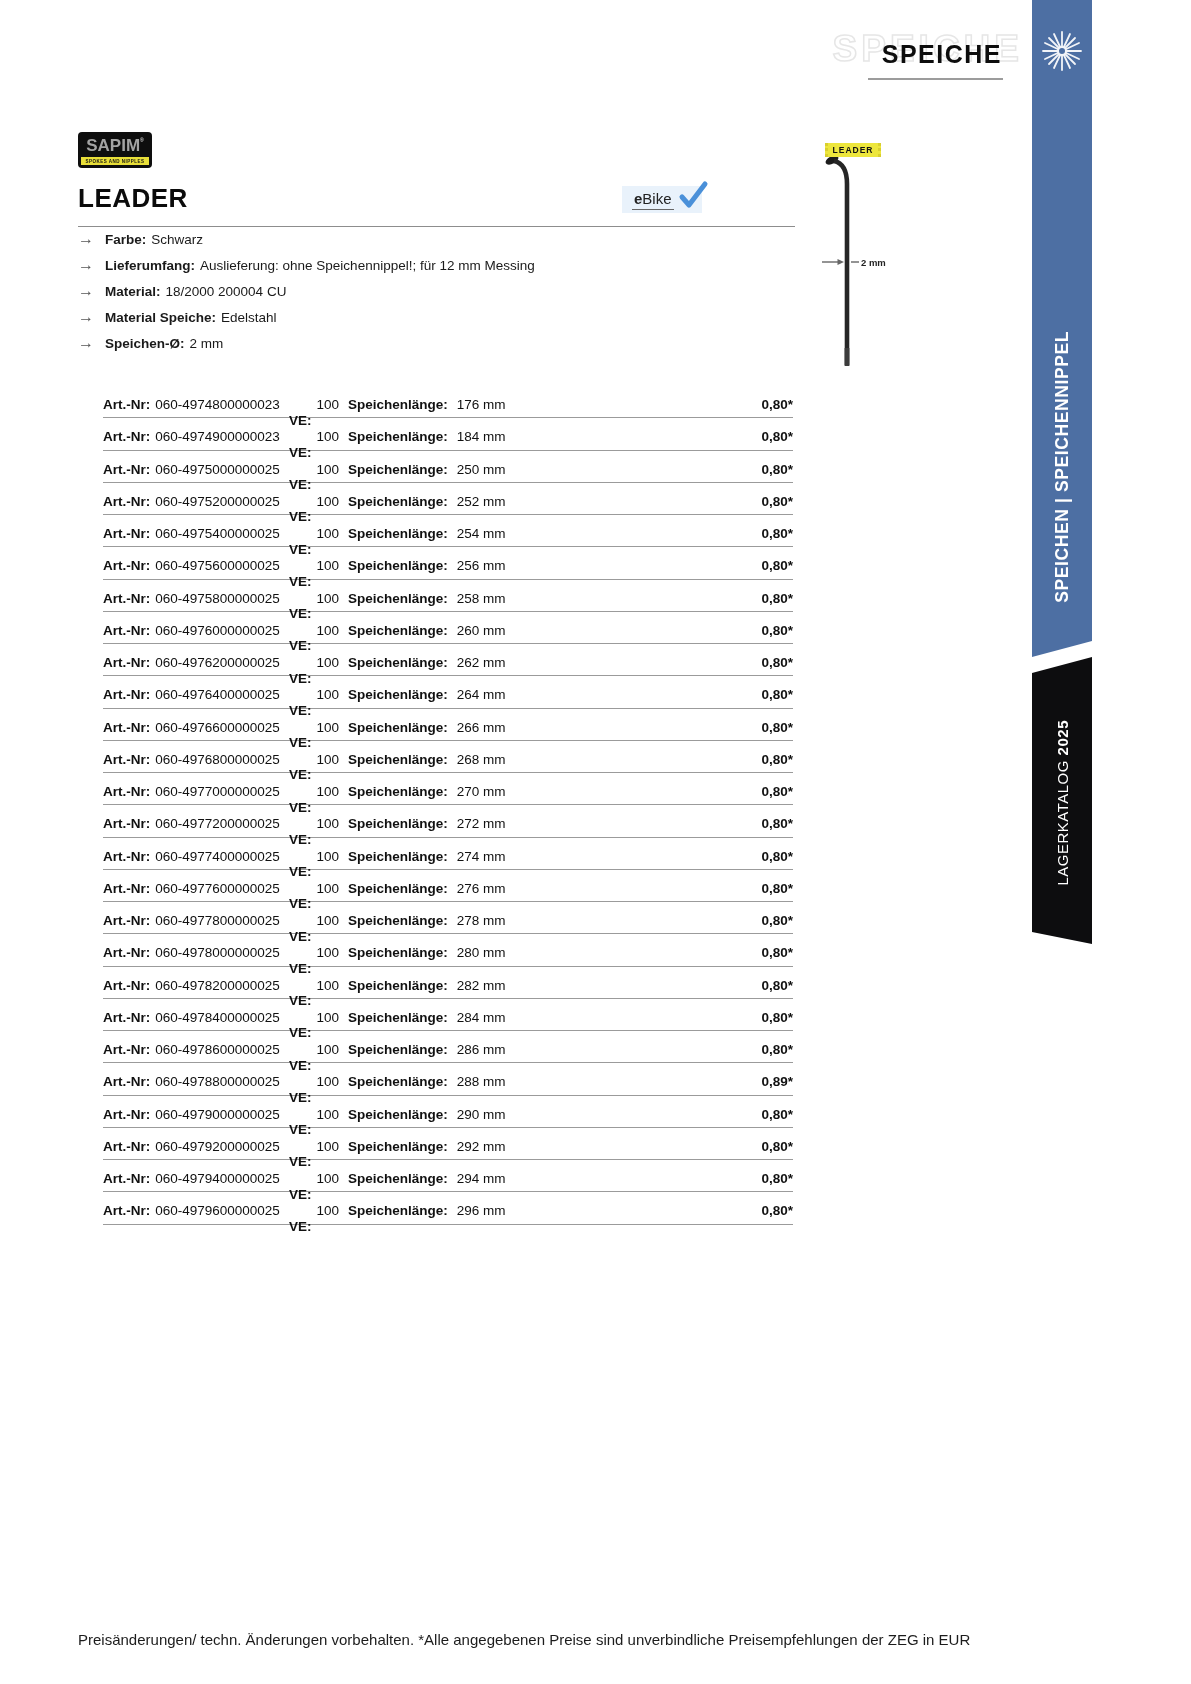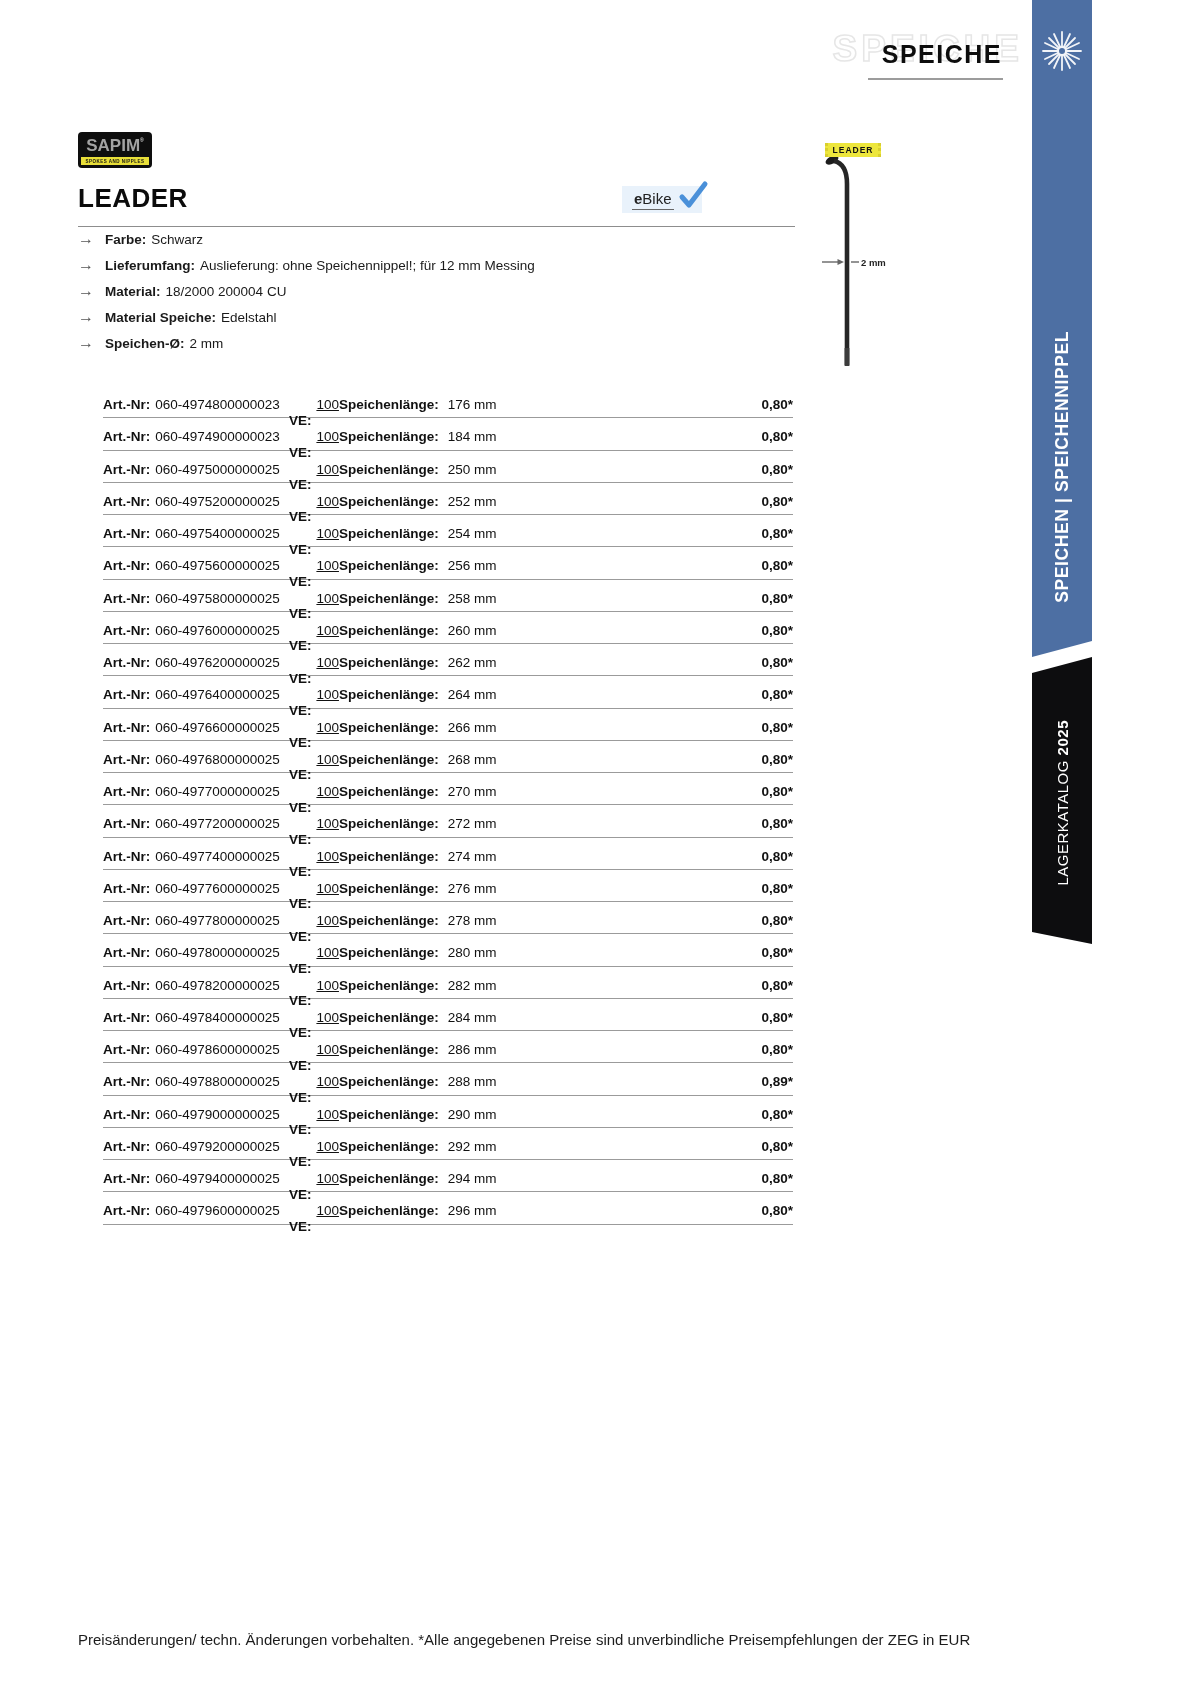--- a/index.html
+++ b/index.html
@@ -50,21 +50,21 @@
   .spec-arrow{width:27px;color:#555;font-size:16px;line-height:1;}
   .spec-label{font-weight:bold;margin-right:5px;white-space:pre;}
   .spec-value{white-space:pre;}
 
   
   .table{position:absolute;left:103px;top:386px;width:690px;}
   .trow{box-sizing:border-box;height:32.25px;display:flex;align-items:center;padding-top:6px;
        border-bottom:1px solid #9b9b9b;font-size:13.5px;color:#111;}
   .trow .b{font-weight:bold;}
   .c-artlab{margin-right:5px;} .c-artnr{} .c-code{margin-right:9px;}
-  .c-velab{margin-right:5px;margin-top:31px;}  .c-ve{text-decoration:underline;}    .c-lenlab{margin-right:9px;}
+  .c-velab{margin-right:5px;margin-top:31px;}  .c-ve{margin-right:9px;}    .c-lenlab{margin-right:9px;}
   .c-price{margin-left:auto;font-weight:bold;}
 
   
   .spoke-fig{position:absolute;left:810px;top:140px;width:110px;height:235px;}
   .spoke-label{position:absolute;left:15px;top:3px;width:56px;height:14px;
        background:var(--label_yellow,#ede63c);color:#111;font-size:8.5px;font-weight:bold;
        letter-spacing:1px;display:flex;align-items:center;justify-content:center;
        border-left:3px dotted #d9cf2e;border-right:3px dotted #d9cf2e;box-sizing:border-box;}
   .spoke-svg{position:absolute;left:0;top:0;}
 

